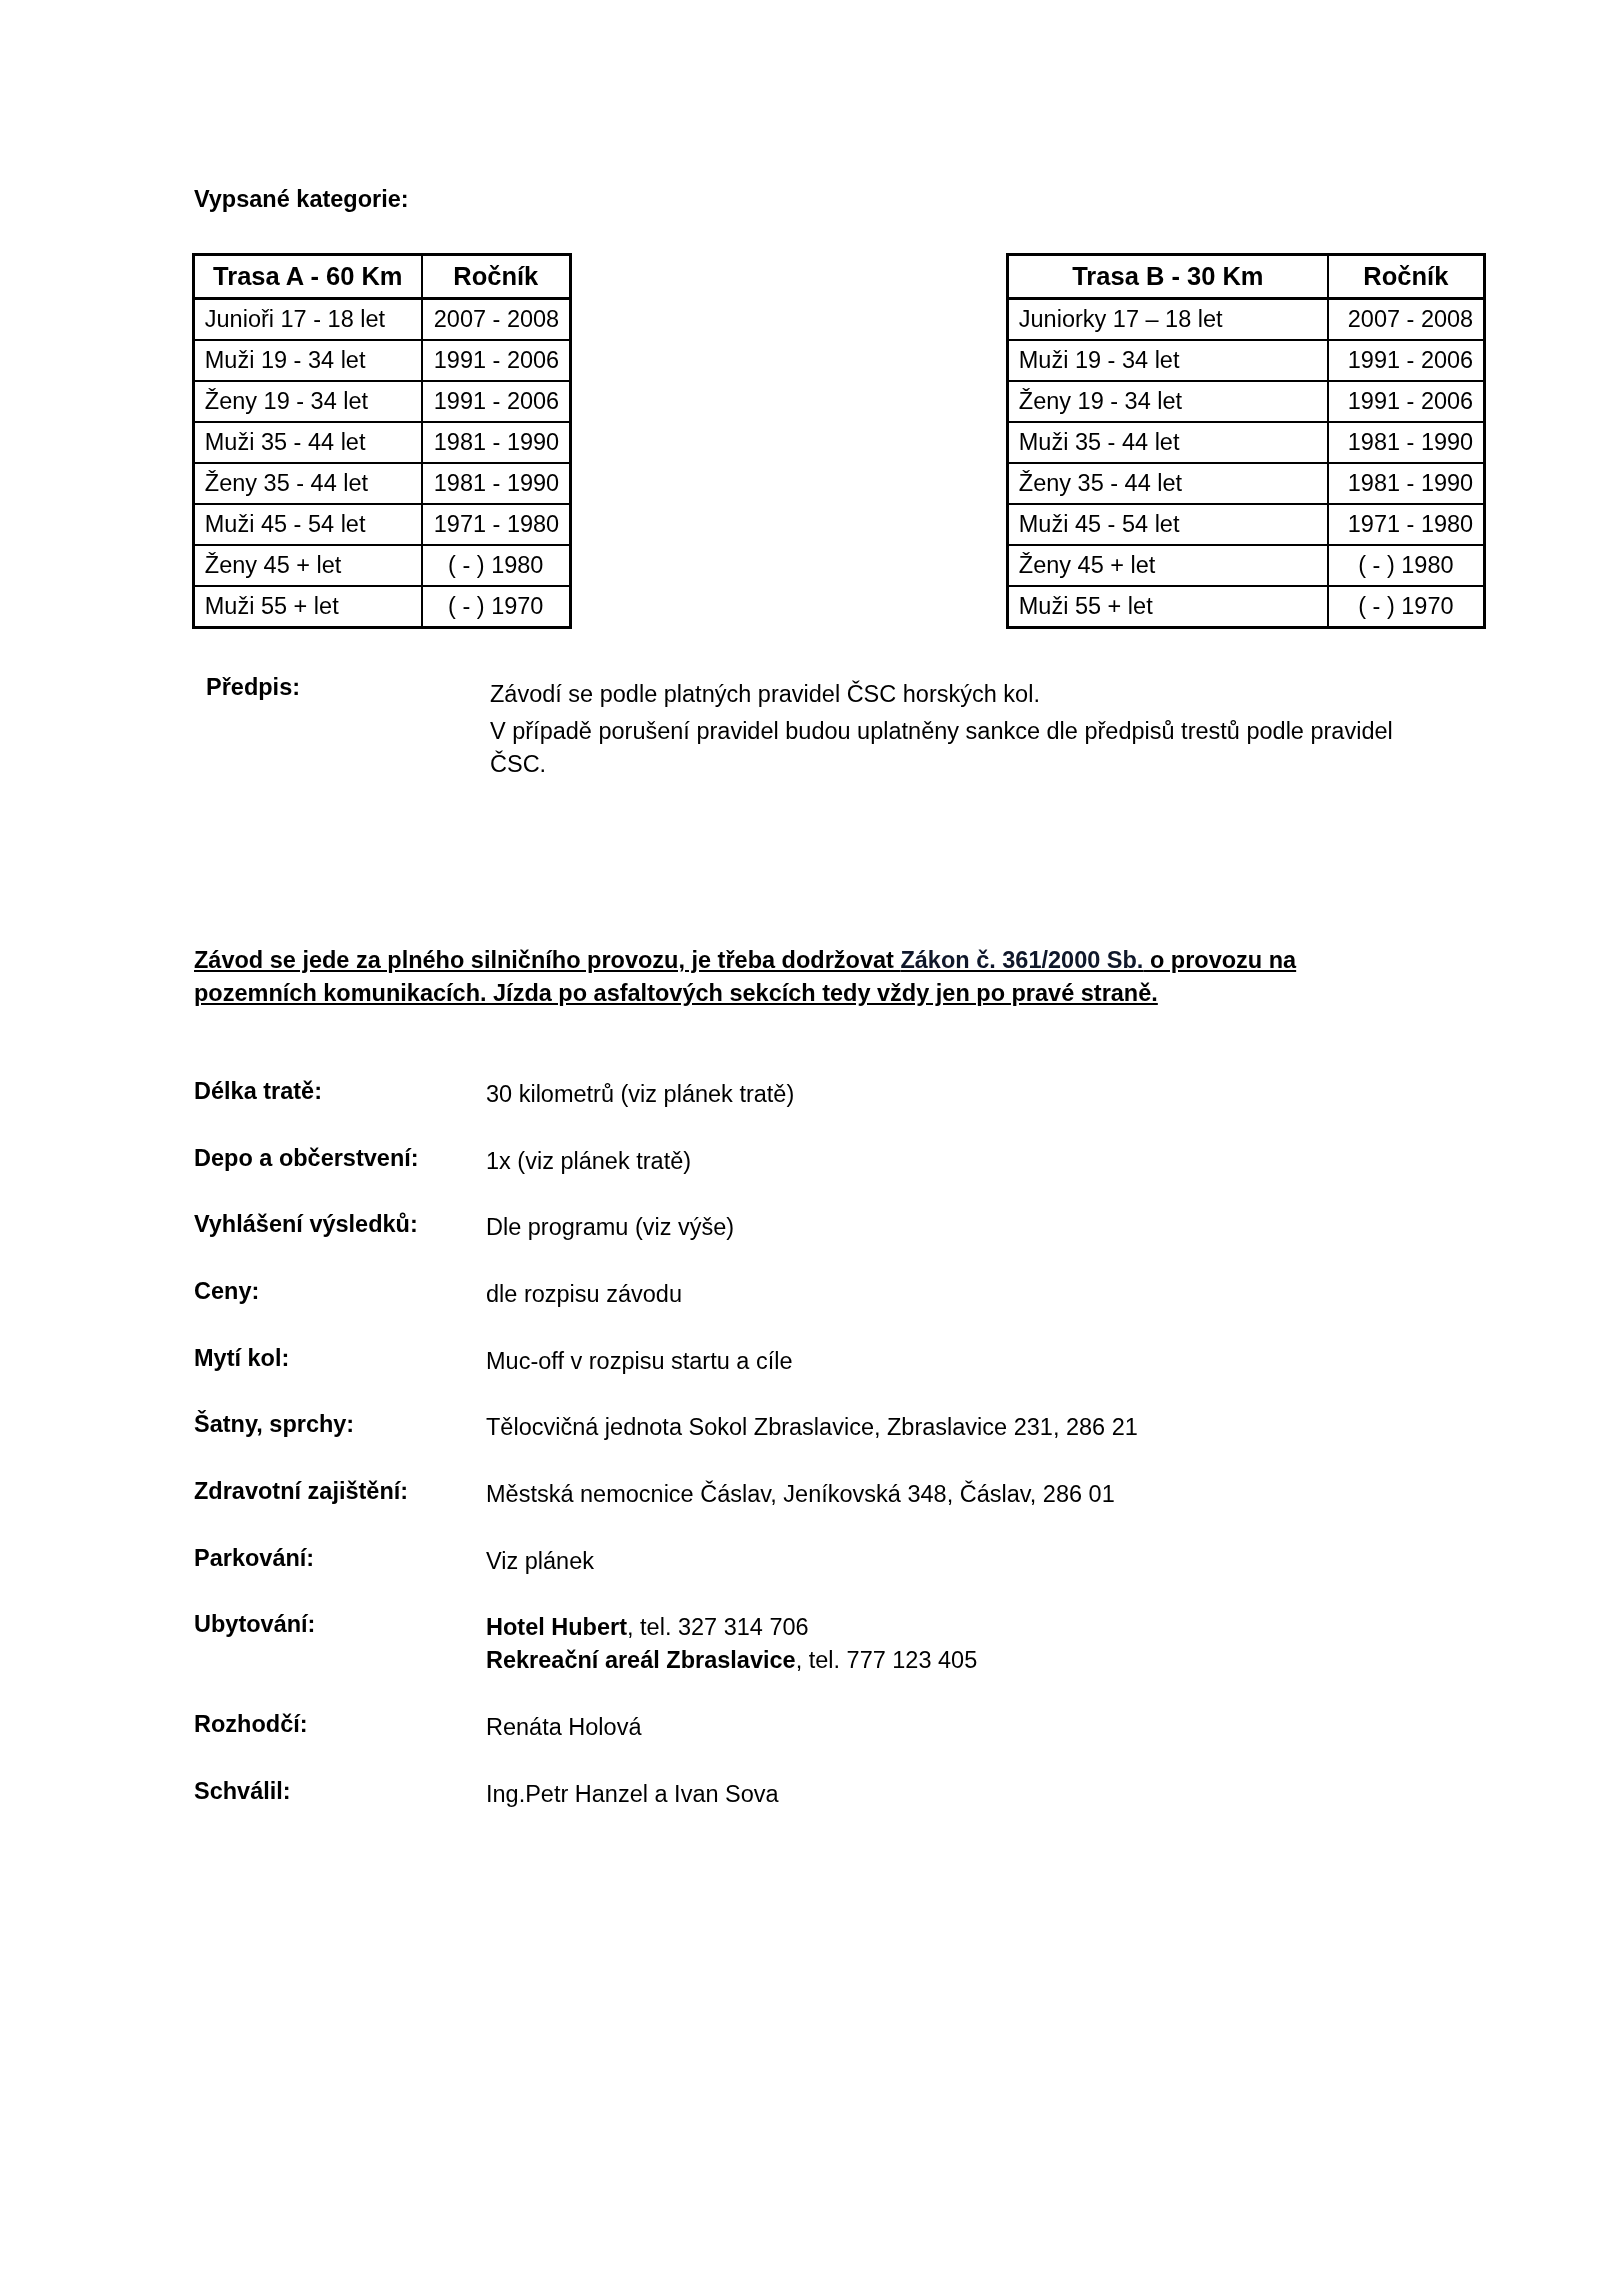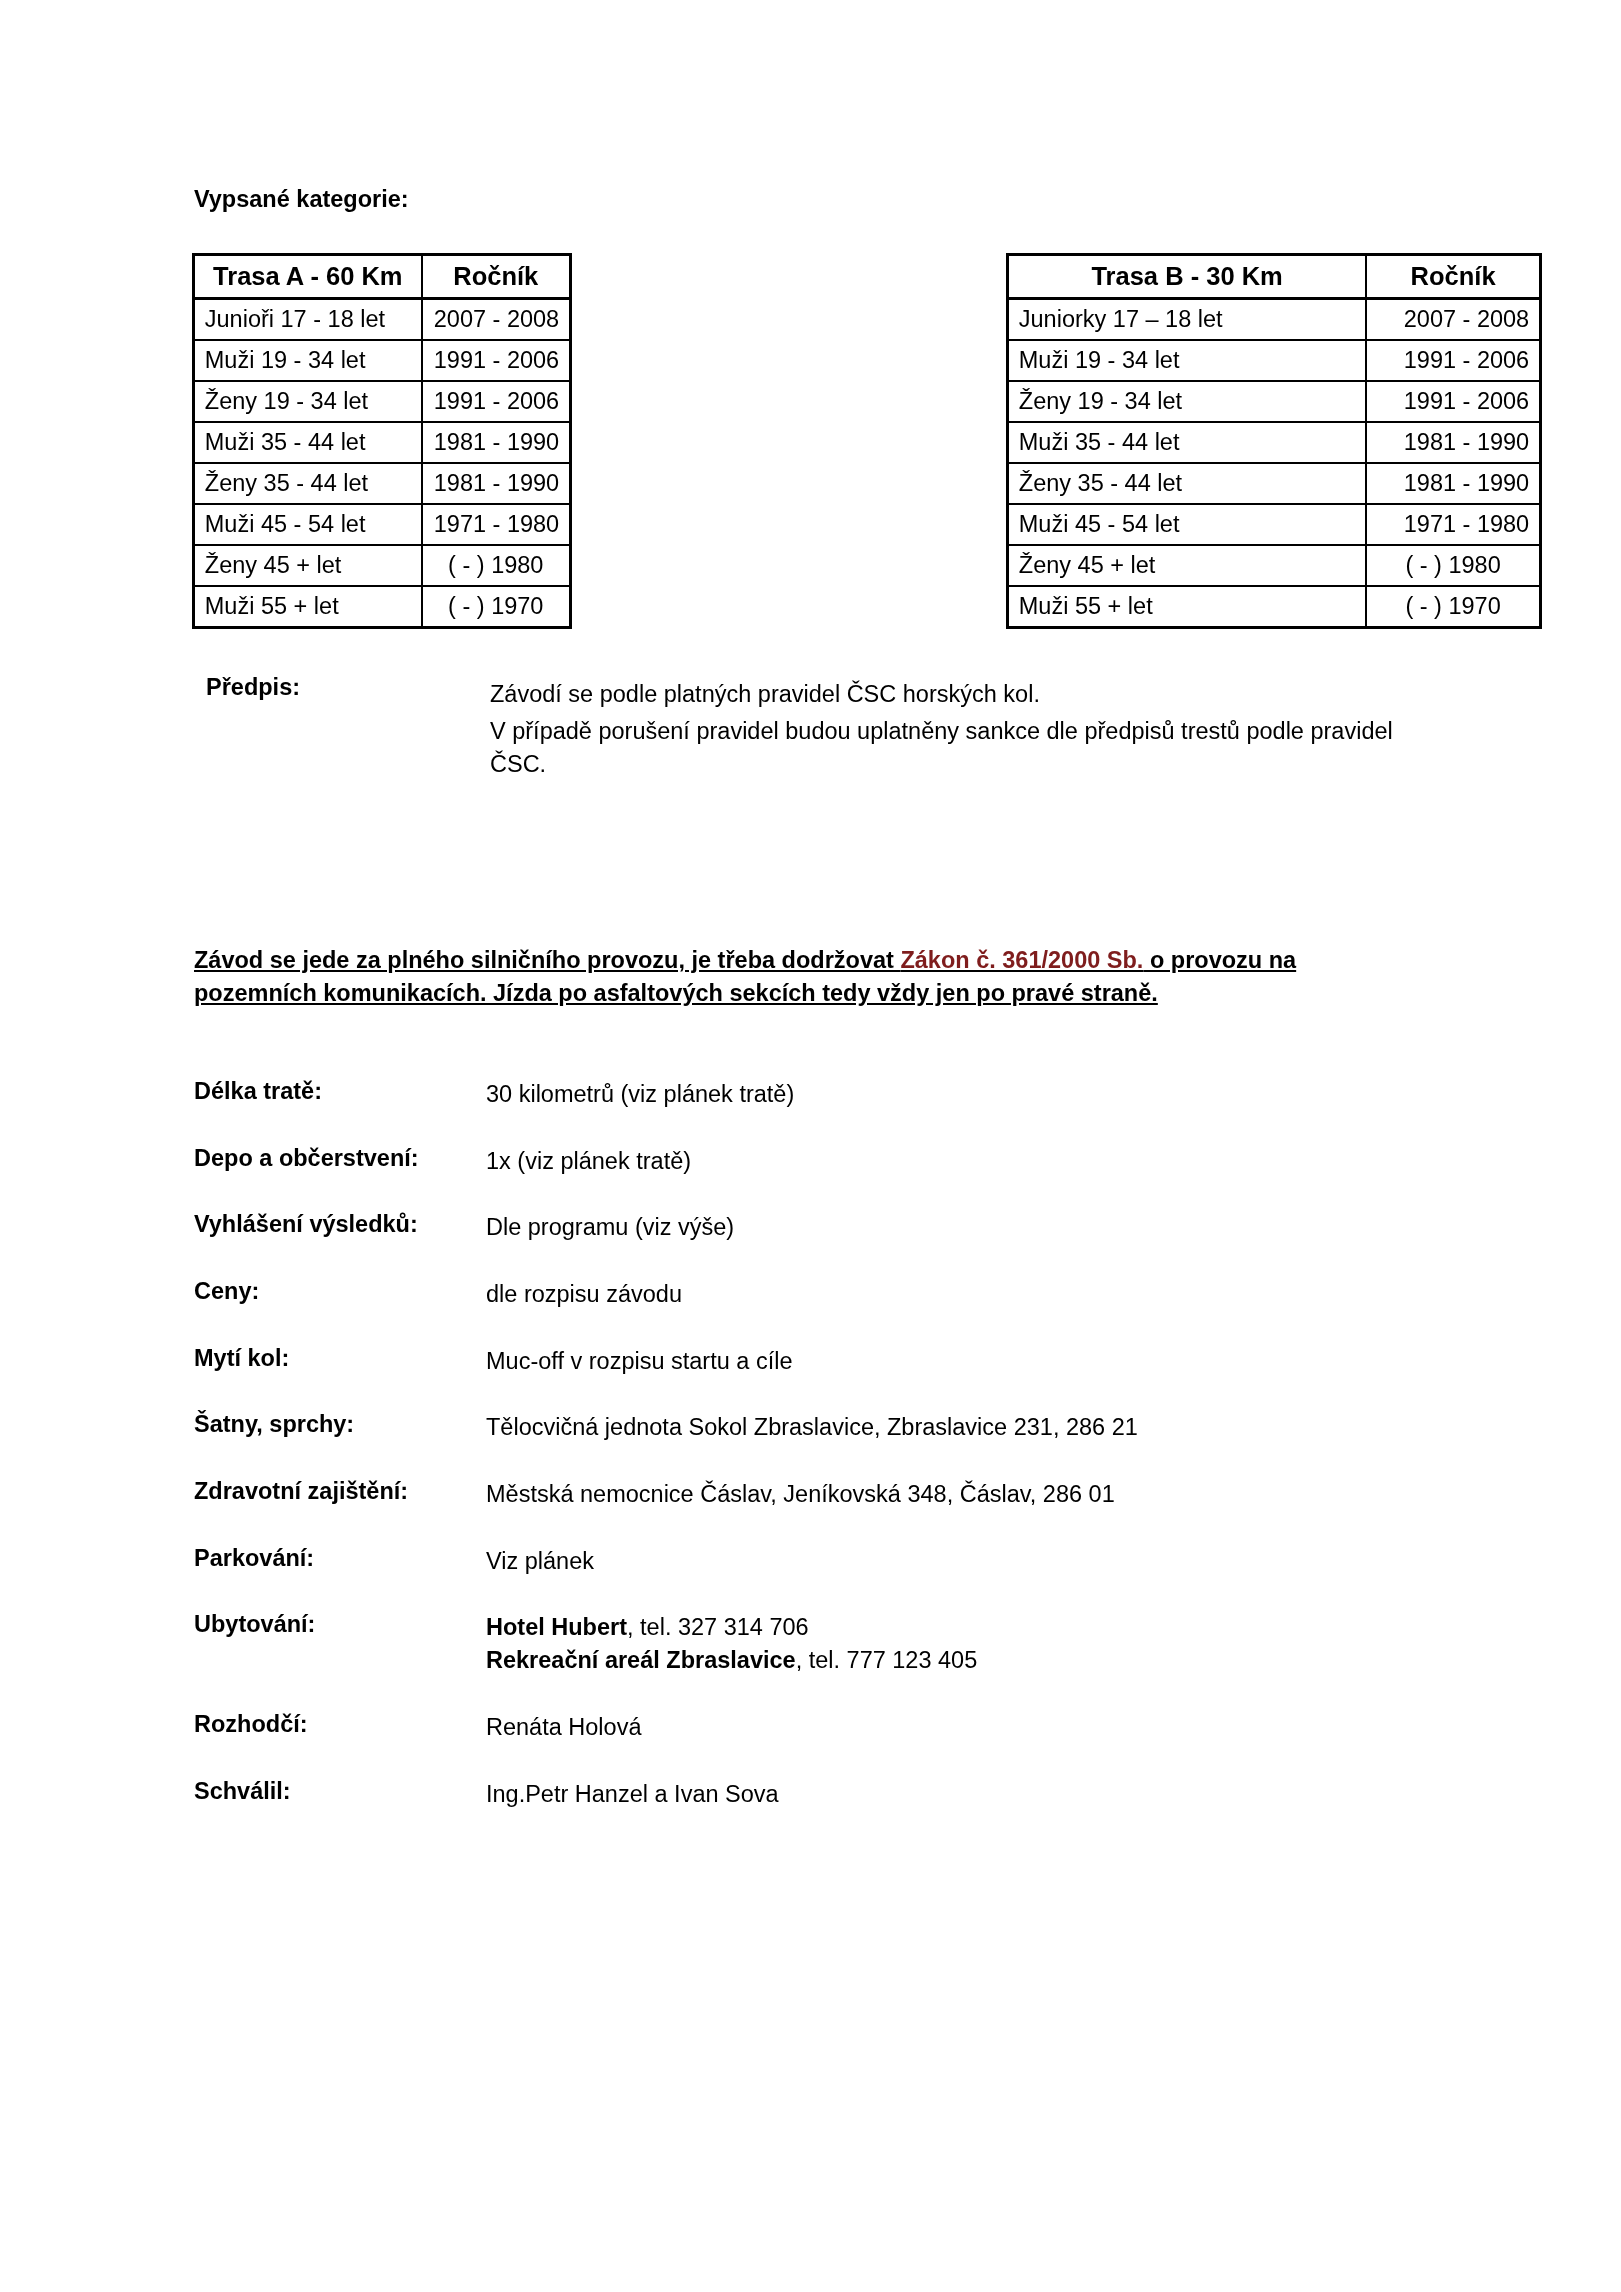--- a/index.html
+++ b/index.html
@@ -5,31 +5,31 @@
   html, body { margin: 0; padding: 0; background: #ffffff; }
   body { width: 1621px; height: 2293px; position: relative; font-family: "Liberation Sans", "DejaVu Sans", sans-serif; color: #000; overflow: hidden; }
   .page { position: absolute; left: 0; top: 0; width: 1621px; height: 2293px; }
   .heading { position: absolute; left: 194px; top: 186px; font-size: 23.5px; font-weight: bold; }
   table.cat { position: absolute; border-collapse: collapse; border: 3.9px solid #000; font-size: 23.5px; }
   table.cat th, table.cat td { border: 2px solid #000; padding: 0 9.8px; height: 39px; text-align: left; white-space: nowrap; }
   table.cat th { font-weight: bold; text-align: center; height: 41px; border-bottom: 3.9px solid #000; font-size: 25.5px; }
   table.cat td.year { text-align: right; padding-right: 9.8px; }
   table.cat td.year.open { text-align: center; }
   #table-a { left: 192px; top: 253px; width: 380px; }
-  #table-b { left: 1006px; top: 253px; width: 536px; }
+  #table-b { left: 1006px; top: 253px; width: 480px; }
   table.cat col.c1 { width: 323px; }
   table.cat col.c2 { width: 157px; }
 
   .predpis { position: absolute; left: 194px; top: 674px; font-size: 23.5px; }
   .predpis .lbl { position: absolute; left: 12px; top: 0; font-weight: bold; white-space: nowrap; }
   .predpis .body { position: absolute; left: 292px; top: 0; width: 961px; line-height: 33px; }
   .predpis .body p { margin: 4px; }
 
   .notice { position: absolute; left: 194px; top: 944px; width: 1176px; font-size: 23.5px; font-weight: bold; text-decoration: underline; line-height: 33px; }
-  .notice .law { color: #7f1d1d; }
+  .notice .law { color: #0f172a; }
 
   .info { position: absolute; left: 194px; top: 1078px; font-size: 23.5px; }
   .row { position: absolute; left: 0; white-space: nowrap; }
   .row .k { position: absolute; left: 0; font-weight: bold; }
   .row .v { position: absolute; left: 292px; line-height: 33px; }
   .row .v b { font-weight: bold; }
 </style>
 </head>
 <body>
 

